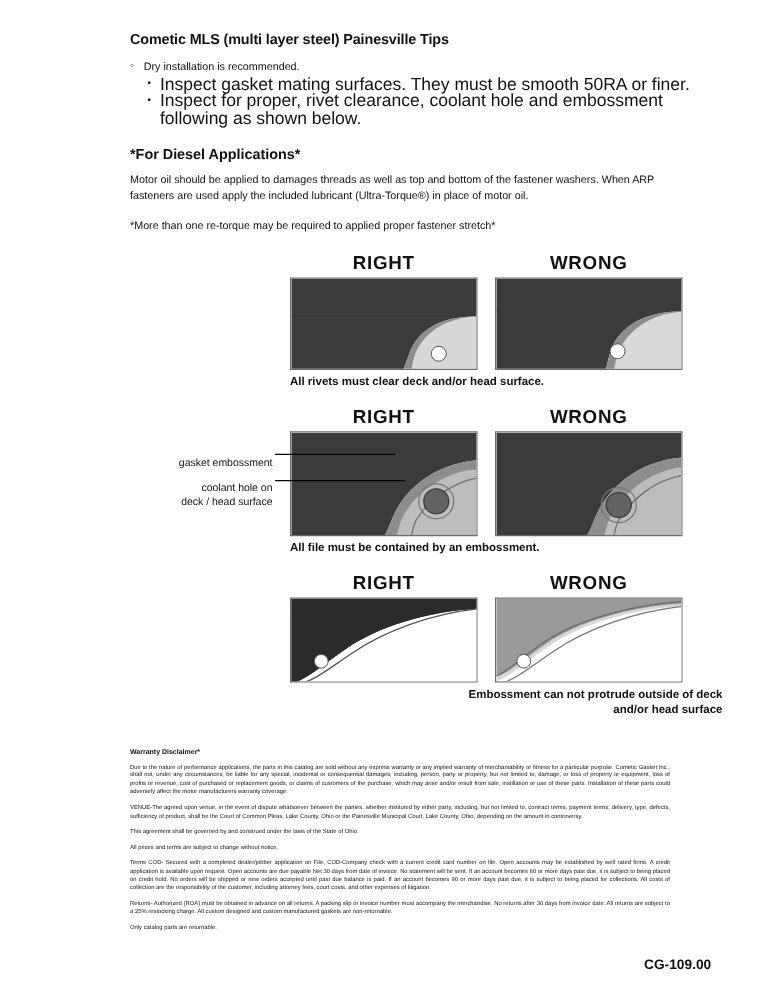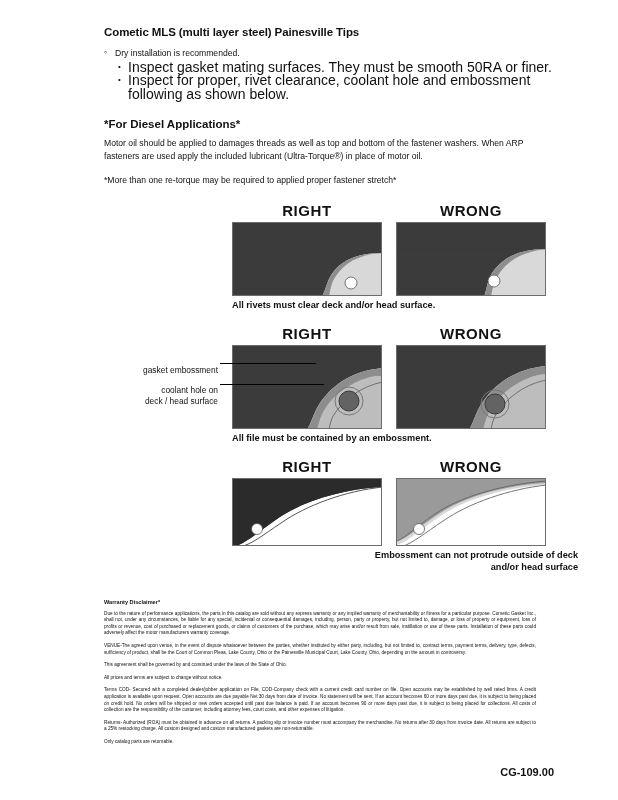--- a/index.html
+++ b/index.html
@@ -135,21 +135,21 @@
     margin: 0 0 6px 0;
   }
   .warranty p {
     font-size: 4.7px;
     line-height: 6.6px;
     margin: 0 0 6px 0;
     text-align: justify;
   }
   .docnum {
     position: absolute;
-    right: 64px;
+    right: 49px;
     bottom: 22px;
     font-size: 11px;
     font-weight: bold;
   }
 </style>
 </head>
 <body>
 
 <div class="page">
 

